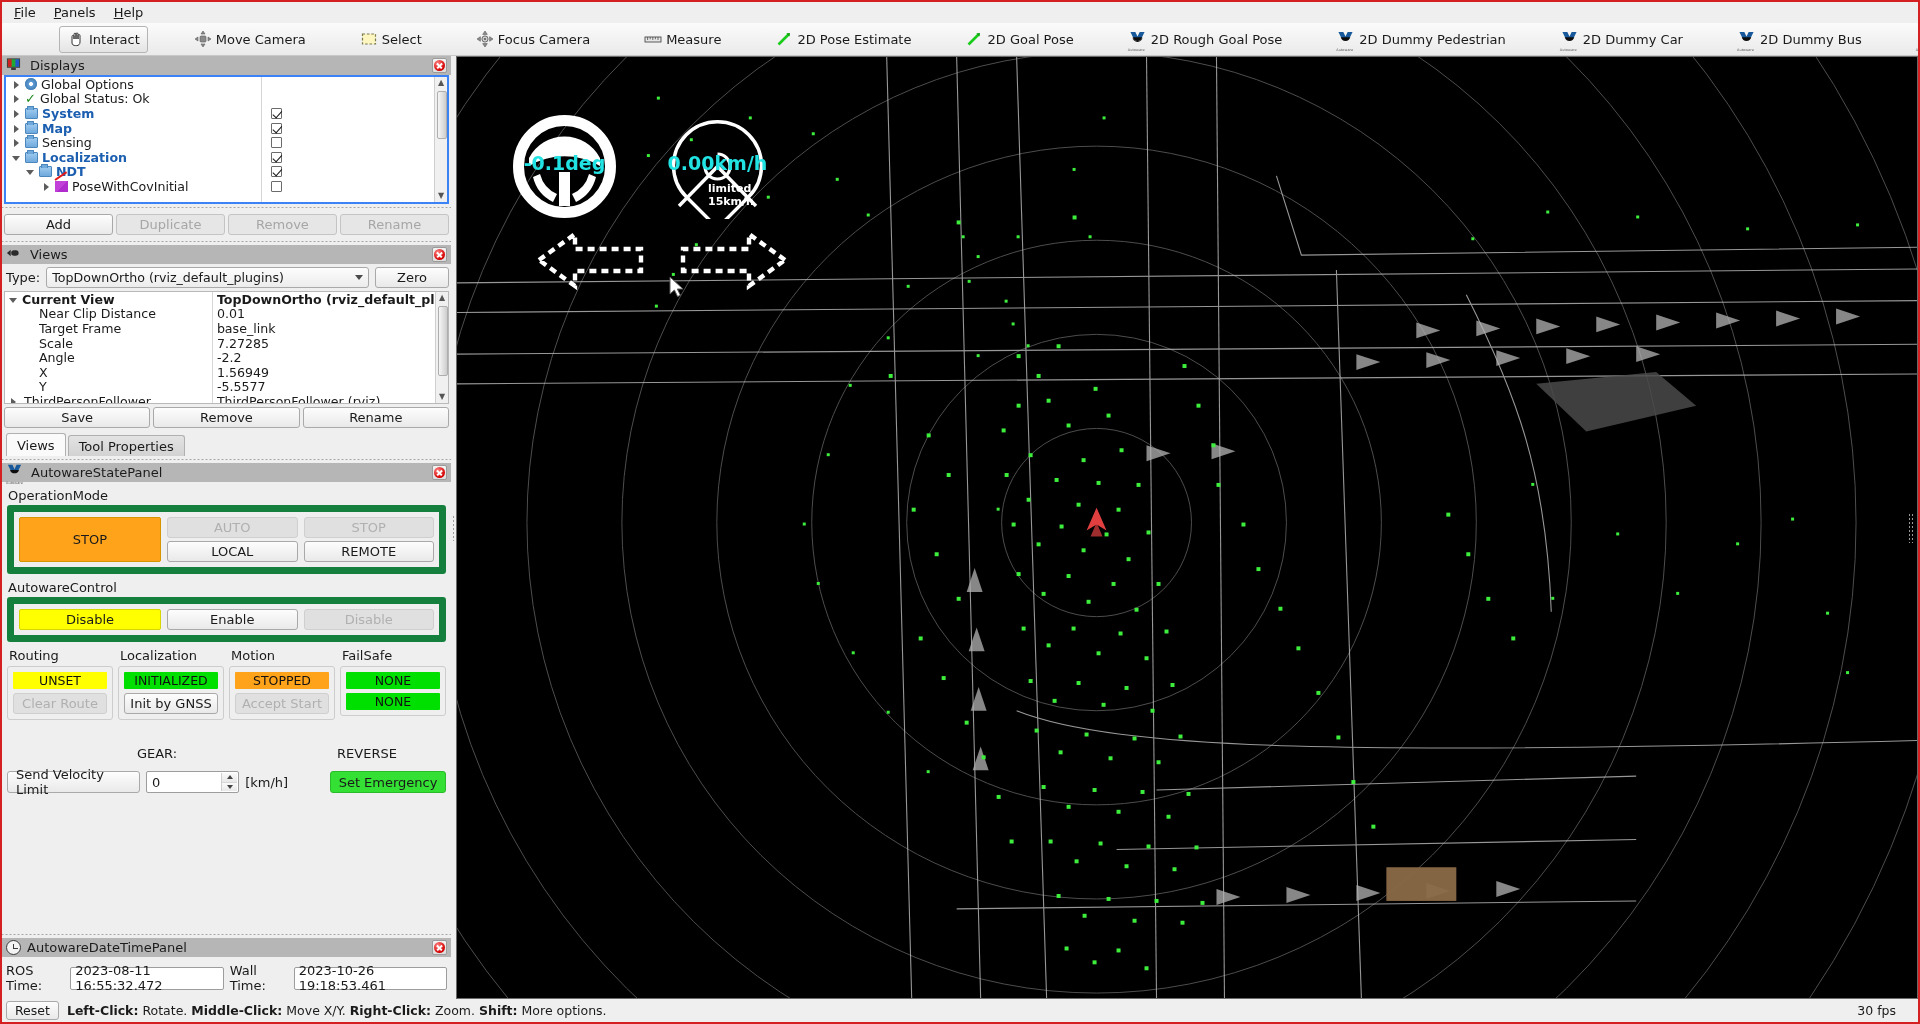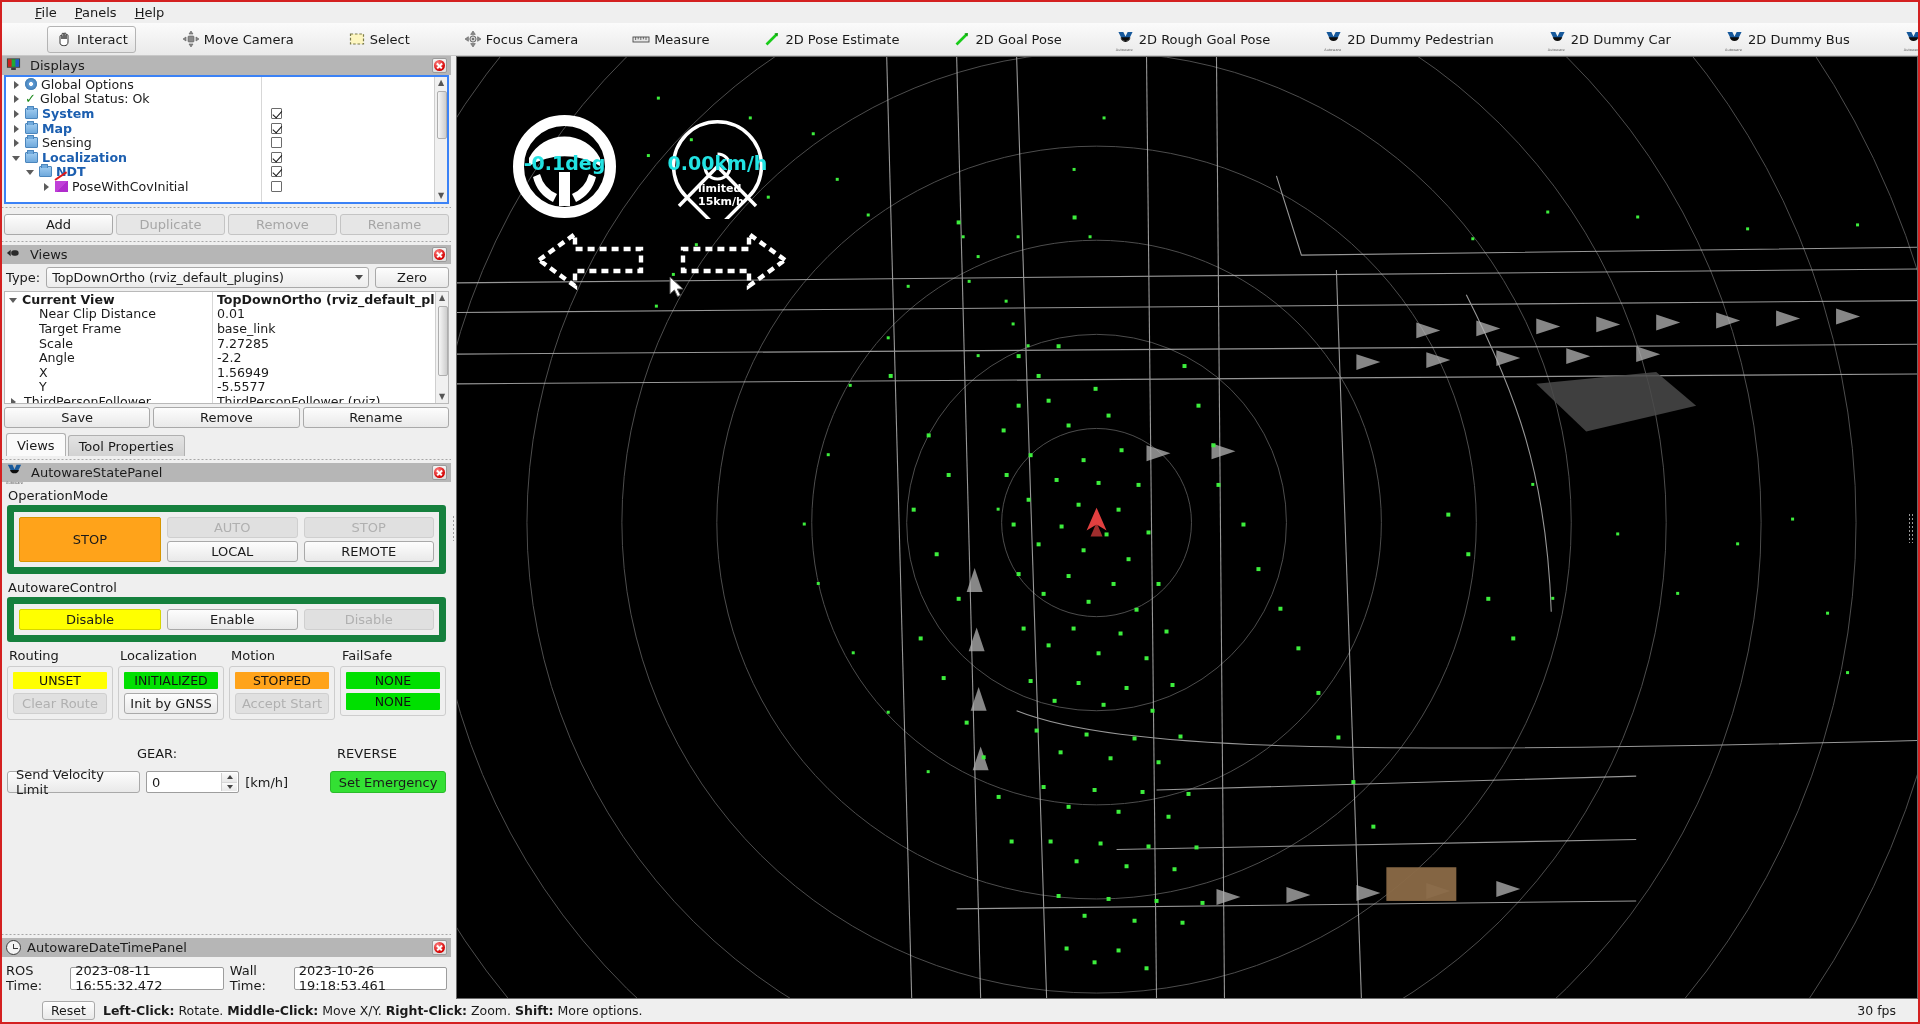--- a/index.html
+++ b/index.html
@@ -20,36 +20,36 @@
     display: flex;
     flex-direction: column;
   }
 
   
   .menubar {
     height: 21px;
     background: #efefef;
     display: flex;
     align-items: center;
-    padding-left: 24px;
+    padding-left: 3px;
     flex: 0 0 auto;
     font-size: 13px;
   }
   .menubar .mi { padding: 2px 9px; cursor: default; }
   .menubar .mi u { text-decoration: underline; }
 
   
   .toolbar {
     height: 33px;
     background: linear-gradient(180deg,#fbfbfb 0%, #eaeaea 100%);
     border-bottom: 1px solid #c8c8c8;
     display: flex;
     align-items: center;
     flex: 0 0 auto;
-    padding-left: 4px;
+    padding-left: 16px;
     overflow: hidden;
     gap: 38px;
   }
   .tb-grip {
     width: 8px; height: 22px; margin-right: 3px;
     background-image: radial-gradient(circle, #a33 1px, transparent 1.2px);
     background-size: 3px 4px;
     opacity: .7;
   }
   .tbtn {
@@ -288,21 +288,21 @@
   }
   .ovl { position:absolute; pointer-events:none; }
   .steer-txt, .speed-txt { color:#22e3e3; font-weight:bold; font-family:"DejaVu Sans", sans-serif; }
 
   
   .statusbar{
     height:23px; flex:0 0 auto; display:flex; align-items:center; gap:8px;
     background:#efefef; padding-left:4px; font-size:12.5px;
   }
   .resetbtn{ height:19px; padding:0 8px; border:1px solid #a9a9a9;border-radius:3px;
-    background: linear-gradient(180deg,#fdfdfd,#e9e9e9); display:flex;align-items:center;font-size:12.5px;margin-left:36px;}
+    background: linear-gradient(180deg,#fdfdfd,#e9e9e9); display:flex;align-items:center;font-size:12.5px;}
   .hint b{font-weight:bold;}
   .fps{ margin-left:auto; padding-right:22px; font-size:12.5px;}
 
   .right-strip{ position:absolute; right:2px; top:50%; transform:translateY(-50%);
     width:7px; height:30px;
     background-image: radial-gradient(circle, #9a9a9a .8px, transparent 1px);
     background-size: 3px 4px;}
 </style>
 </head>
 <body>
@@ -1046,21 +1046,21 @@
         </div>
 
         <div class="ovl" style="left:208px; top:57px; width:105px; height:105px;">
           <svg viewBox="0 0 105 105" width="105" height="105">
             <path d="M52.5 96 A44 44 0 1 1 96 52.5 L96 96 Z" fill="none" stroke="#ffffff" stroke-width="3.4" transform="rotate(45 52.5 52.5)"></path>
             <path d="M52.5 40 A12.5 12.5 0 1 1 40 52.5" fill="none" stroke="#ffffff" stroke-width="3.2"></path>
             <line x1="52.5" y1="52.5" x2="14" y2="92" stroke="#ffffff" stroke-width="3.4"></line>
             <line x1="52.5" y1="52.5" x2="91" y2="92" stroke="#ffffff" stroke-width="3.4"></line>
           </svg>
           <div class="speed-txt" style="position:absolute; left:-2px; top:38px; width:109px; text-align:center; font-size:19px;">0.00km/h</div>
-          <div style="position:absolute; left:33px; top:68px; color:#fff; font-size:11px; font-weight:bold; line-height:13px;">
+          <div style="position:absolute; left:43px; top:68px; color:#fff; font-size:11px; font-weight:bold; line-height:13px;">
             <div>limited</div>
             <div>15km/h</div>
           </div>
         </div>
 
         <div class="ovl" style="left:78px; top:172px;">
           <svg viewBox="0 0 110 62" width="110" height="62">
             <polygon points="4,31 40,5 40,20 106,20 106,42 40,42 40,57" fill="none" stroke="#ffffff" stroke-width="4.4" stroke-dasharray="7 5"></polygon>
           </svg>
         </div>

